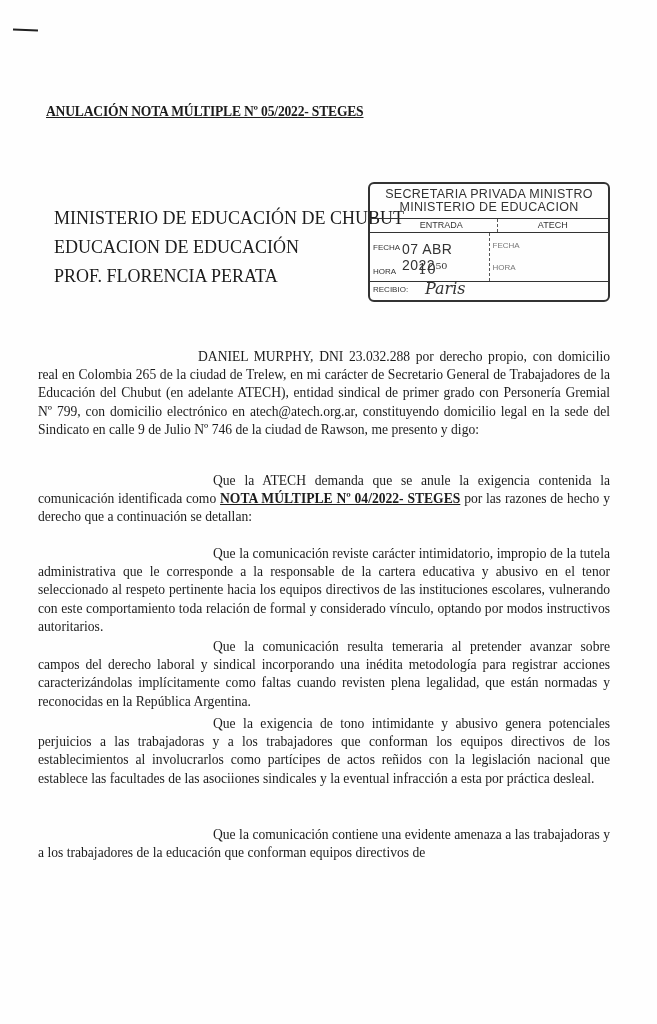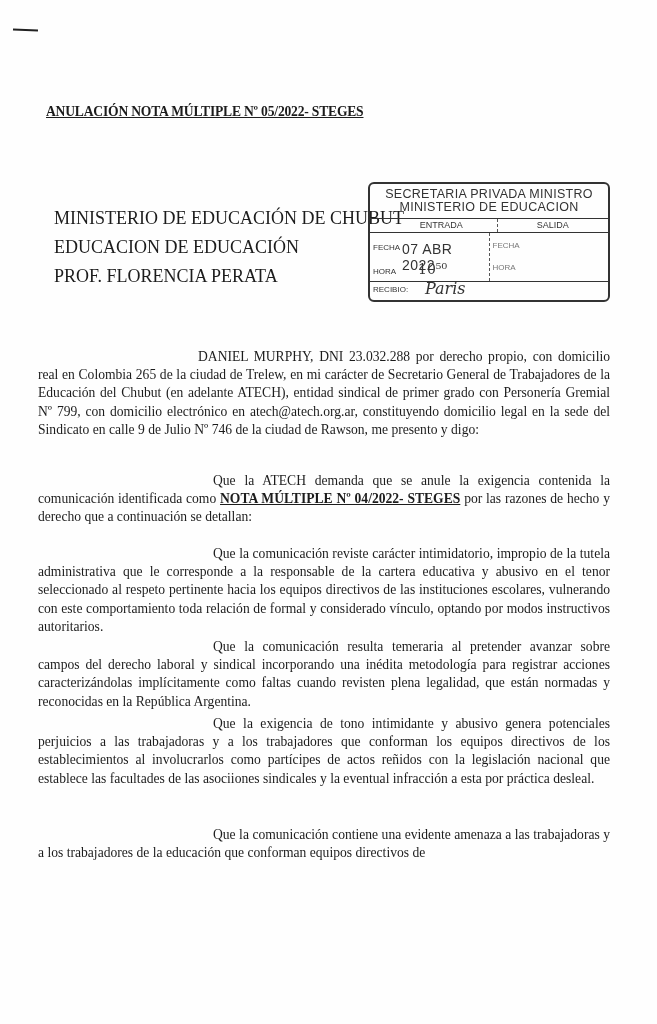--- a/index.html
+++ b/index.html
@@ -46,21 +46,21 @@
   <div>PROF.  FLORENCIA PERATA</div>
 </div>
 
 <div class="stamp">
   <div class="hdr">
     <div>SECRETARIA PRIVADA MINISTRO</div>
     <div>MINISTERIO DE EDUCACION</div>
   </div>
   <div class="cols">
     <div>ENTRADA</div>
-    <div>SALIDA</div>
+    <div>ATECH</div>
   </div>
   <div class="body">
     <div class="col">
       <span class="lbl" style="top:10px">FECHA</span>
       <span class="val-date">07 ABR 2022</span>
       <span class="lbl" style="top:34px">HORA</span>
       <span class="val-time">10⁵⁰</span>
     </div>
     <div class="col">
       <span class="lbl" style="top:8px; color:#777">FECHA</span>

